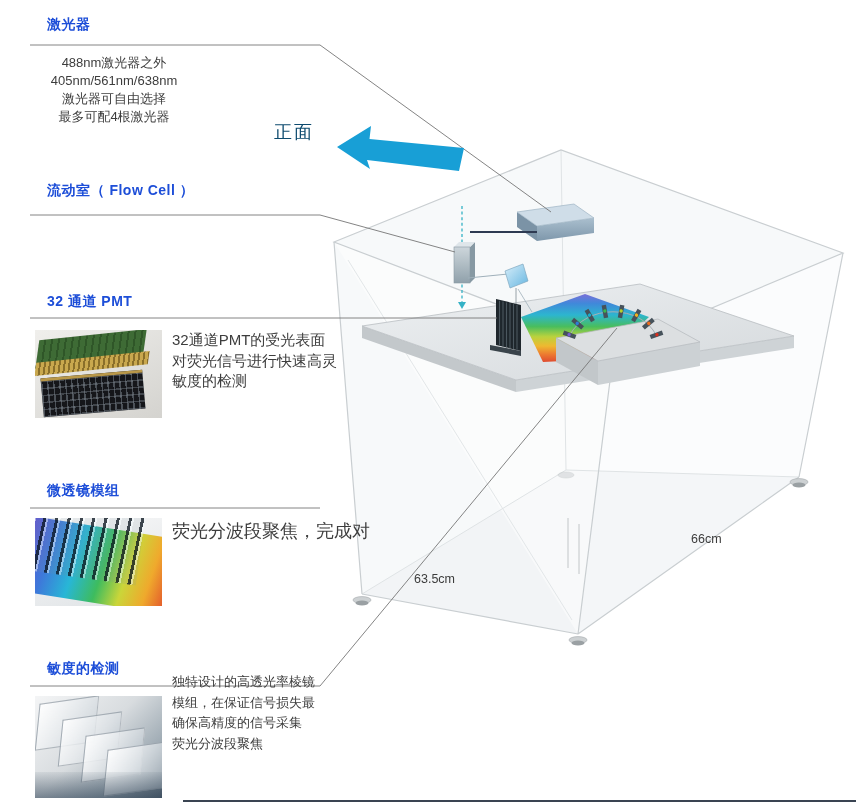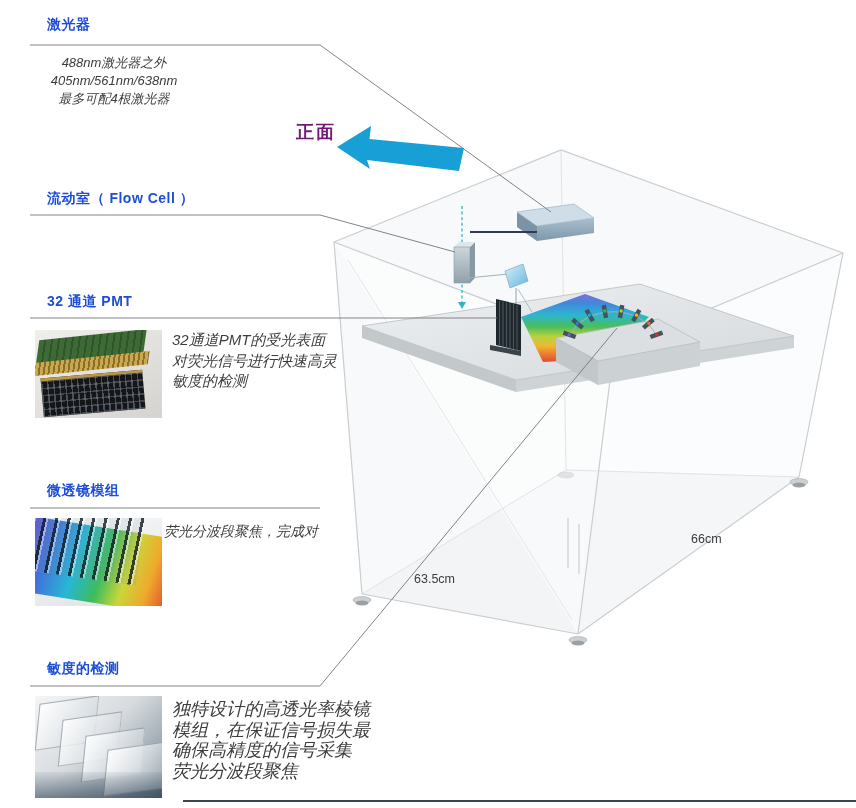--- a/index.html
+++ b/index.html
@@ -2,28 +2,28 @@
 <html><head>
 <meta charset="utf-8">
 <style>
   html,body{margin:0;padding:0;background:#ffffff;}
   #page{
     position:relative;width:856px;height:808px;background:#ffffff;overflow:hidden;
     font-family:"Liberation Sans","DejaVu Sans",sans-serif;color:#3d3d3d;
   }
   .abs{position:absolute;}
   .sec-title{position:absolute;left:35px;font-size:14px;font-weight:600;color:#1d4ed8;letter-spacing:.5px;margin-left:12px;}
-  .desc{position:absolute;font-size:13px;color:#3d3d3d;font-style:italic;}
+  .desc{position:absolute;font-size:13px;color:#3d3d3d;}
   .desc div{white-space:nowrap;}
   .laser-desc{left:28px;top:54px;width:172px;text-align:center;line-height:18px;}
   .flow-desc{left:30px;top:228px;line-height:18px;}
   .pmt-desc{left:172px;top:330px;line-height:20.5px;font-size:15px;}
-  .lens-desc{left:164px;top:521px;line-height:20.5px;font-size:14px;}
-  .prism-desc{left:172px;top:699px;line-height:20.5px;font-size:18px;}
-  .front-label{position:absolute;left:296px;top:120px;font-size:18px;font-weight:700;color:#701a75;letter-spacing:2px;}
+  .lens-desc{left:172px;top:521px;line-height:20.5px;font-size:18px;}
+  .prism-desc{left:172px;top:672px;line-height:20.5px;font-size:13px;}
+  .front-label{position:absolute;left:274px;top:120px;font-size:18px;font-weight:400;color:#0c4a6e;letter-spacing:2px;}
   .footer-line{position:absolute;left:183px;top:800px;width:673px;height:2px;background:#3a4452;}
 
   
   .photo{position:absolute;width:127px;overflow:hidden;}
   .pmt-photo{left:35px;top:330px;height:88px;background:linear-gradient(150deg,#f0efec,#d4d3cf);}
   .pmt-pcb{position:absolute;left:2px;top:5px;width:108px;height:28px;
     background:repeating-linear-gradient(90deg,#3e6b35 0 5px,#2f5628 5px 7px);
     transform:rotate(-6deg) skewX(-14deg);}
   .pmt-pins{position:absolute;left:0;top:27px;width:114px;height:13px;
     background:repeating-linear-gradient(90deg,#c9a84e 0 3px,#8a6f2a 3px 5px);
@@ -202,26 +202,27 @@
       <path d="M30,686 L320,686 L617,328"></path>
     </g>
 
     <polygon points="337,147 371,126 369.5,139 464,148 459,171 367,160 370,169" fill="#189fd6"></polygon>
   </svg>
 
   <div class="sec-title" style="top:16px">激光器</div>
   <div class="desc laser-desc">
     <div>488nm激光器之外</div>
     <div>405nm/561nm/638nm</div>
+    <div>激光器可自由选择</div>
     <div>最多可配4根激光器</div>
   </div>
 
   <div class="front-label">正面</div>
 
-  <div class="sec-title" style="top:190px">流动室（ Flow Cell ）</div>
+  <div class="sec-title" style="top:182px">流动室（ Flow Cell ）</div>
 
   <div class="sec-title" style="top:293px">32 通道 PMT</div>
   <div class="photo pmt-photo">
     <div class="pmt-pcb"></div>
     <div class="pmt-pins"></div>
     <div class="pmt-block"></div>
   </div>
   <div class="desc pmt-desc">
     <div>32通道PMT的受光表面</div>
     <div>对荧光信号进行快速高灵</div>

